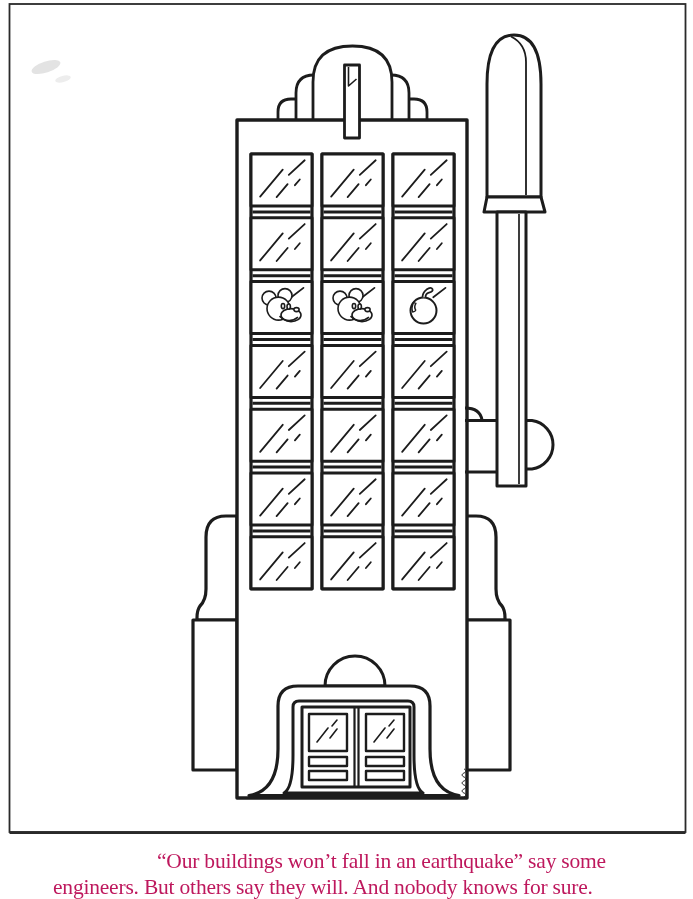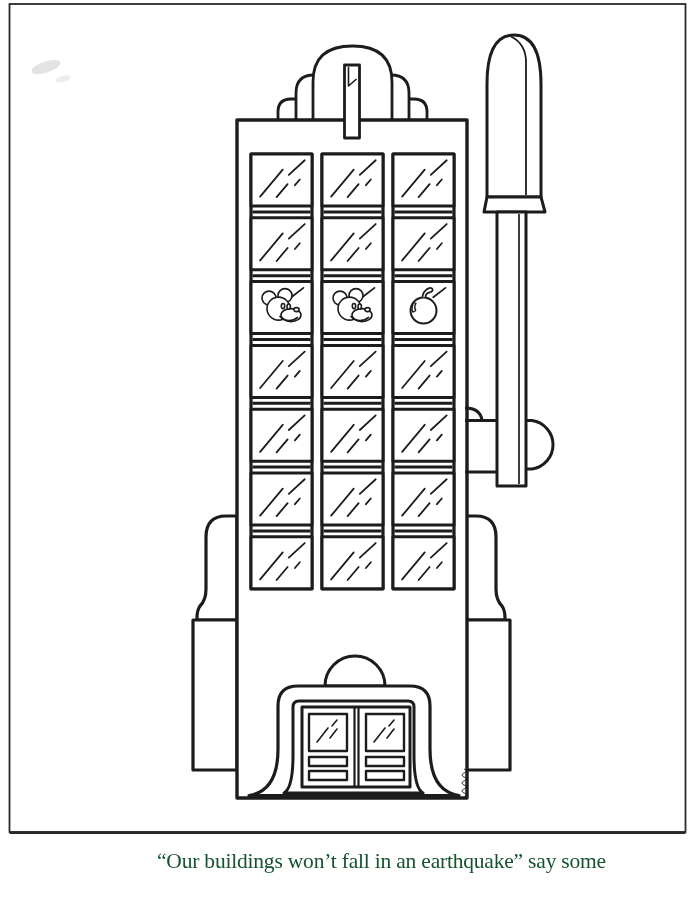--- a/index.html
+++ b/index.html
@@ -8,21 +8,21 @@
     width:693px;height:899px;
     background:#ffffff;
     overflow:hidden;
     font-family:"Liberation Serif", serif;
   }
   .page svg{position:absolute;left:0;top:0;}
   .caption{
     position:absolute;
     left:53px; top:849px;
     width:600px;
-    color:#14532d;
+    color:#be185d;
     font-size:21.5px;
     line-height:25.5px;
     letter-spacing:-0.2px;
   }
   .cap-line{white-space:nowrap;}
   .cap-line1{padding-left:104px;}
 </style>
 </head>
 <body>
 
@@ -305,14 +305,15 @@
           <line x1="465" y1="472" x2="497" y2="472"></line>
         </g>
       </g>
 
       <path fill="none" stroke-width="1" d="M464,769 c2.5,1 2.5,3 0,4 c-2.5,1 -2.5,3 0,4 c2.5,1 2.5,3 0,4 c-2.5,1 -2.5,3 0,4 c2.5,1 2.5,3 0,4 c-2.5,1 -2.5,3 0,4 c2.5,1 2.5,3 0,4"></path>
     </g>
   </svg>
 
   <div class="caption">
     <div class="cap-line cap-line1">“Our buildings won’t fall in an earthquake” say some</div>
+    <div class="cap-line">engineers. But others say they will. And nobody knows for sure.</div>
   </div>
 </div>
 
 </body></html>

